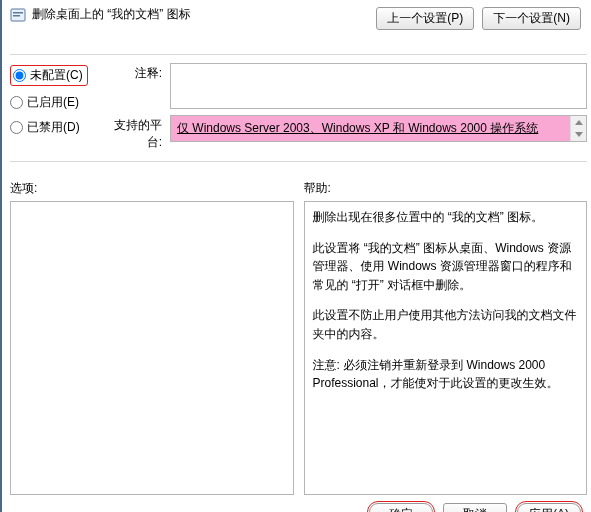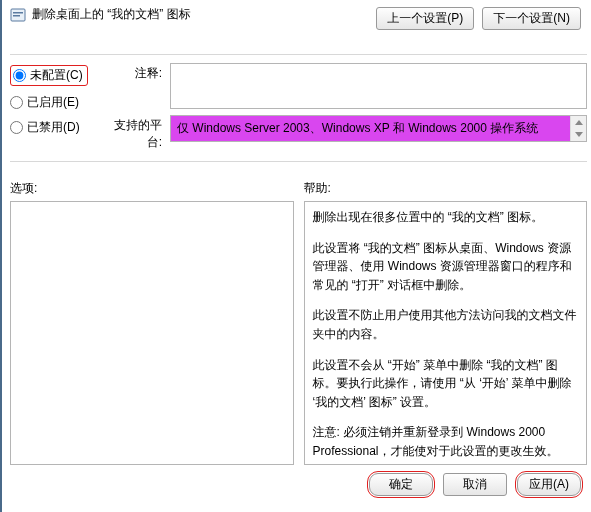--- a/index.html
+++ b/index.html
@@ -40,38 +40,38 @@
   .right-col { flex: 1; }
   .field-row { display: flex; gap: 8px; margin-bottom: 6px; }
   .field-label { width: 60px; text-align: right; padding-top: 2px; }
   .comment-box {
     flex: 1; height: 46px; border: 1px solid #b5b5b5;
     background: #fff; resize: none; font-family: inherit; font-size: 12px;
     padding: 2px 4px; overflow-y: scroll;
   }
   .supported-row { display: flex; gap: 8px; align-items: flex-start; margin-top: 2px; }
   .supported-box {
-    flex: 1; border: 1px solid #b5b5b5; background: #d946ef;
-    padding: 4px 6px; min-height: 26px; position: relative;
+    flex: 1; border: 1px solid #b5b5b5; background: #f9a8d4;
+    padding: 4px 6px; min-height: 26px; position: relative; text-decoration: underline;
   }
   .scroll-stub { position: absolute; right: 0; top: 0; bottom: 0; width: 16px;
     background: #f0f0f0; border-left: 1px solid #ddd; }
   .scroll-stub::before, .scroll-stub::after {
     content: ""; position: absolute; left: 4px; width: 0; height: 0;
     border-left: 4px solid transparent; border-right: 4px solid transparent;
   }
   .scroll-stub::before { top: 4px; border-bottom: 5px solid #888; }
   .scroll-stub::after { bottom: 4px; border-top: 5px solid #888; }
 
   .lower { display: flex; gap: 10px; margin-top: 18px; }
   .panel-col { flex: 1; display: flex; flex-direction: column; }
   .panel-label { margin-bottom: 4px; }
   .panel {
     border: 1px solid #b5b5b5; background: #fff;
-    height: 264px; padding: 6px 8px; font-size: 12px; line-height: 1.55;
+    height: 294px; padding: 6px 8px; font-size: 12px; line-height: 1.55;
     overflow-y: auto;
   }
   .panel.help { overflow-y: scroll; }
   .help p { margin: 0 0  12px 0; }
   .help p + p { margin-top: 3px; }
 
   .footer { display: flex; justify-content: flex-end; gap: 10px; margin-top: 8px; padding-right: 6px; }
   .footer .btn { min-width: 64px; }
   .red-outline { outline: 1.5px solid #e02020; outline-offset: 1px; border-radius: 9px; }
 </style>
@@ -139,21 +139,20 @@
       <div class="panel">
         <span></span>
       </div>
     </div>
     <div class="panel-col">
       <div class="panel-label">帮助:</div>
       <div class="panel help">
         <p>删除出现在很多位置中的 “我的文档” 图标。</p>
         <p>此设置将 “我的文档” 图标从桌面、Windows 资源管理器、使用 Windows 资源管理器窗口的程序和常见的 “打开” 对话框中删除。</p>
         <p>此设置不防止用户使用其他方法访问我的文档文件夹中的内容。</p>
-        <p>此设置不会从 “开始” 菜单中删除 “我的文档” 图标。要执行此操作，请使用 “从 ‘开始’ 菜单中删除 ‘我的文档’ 图标” 设置。</p>
         <p>注意: 必须注销并重新登录到 Windows 2000 Professional，才能使对于此设置的更改生效。</p>
       </div>
     </div>
   </div>
 
   <div class="footer">
     <button class="btn red-outline"><span>确定</span></button>
     <button class="btn"><span>取消</span></button>
     <button class="btn red-outline"><span>应用(A)</span></button>
   </div>

